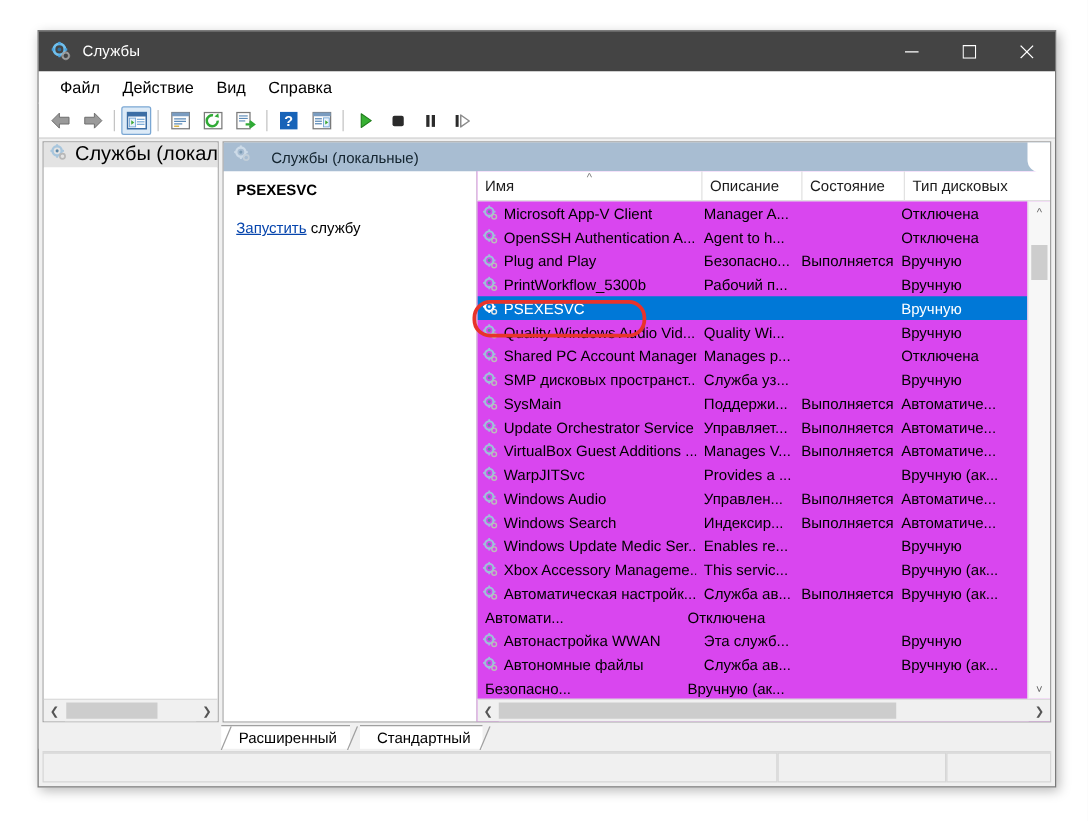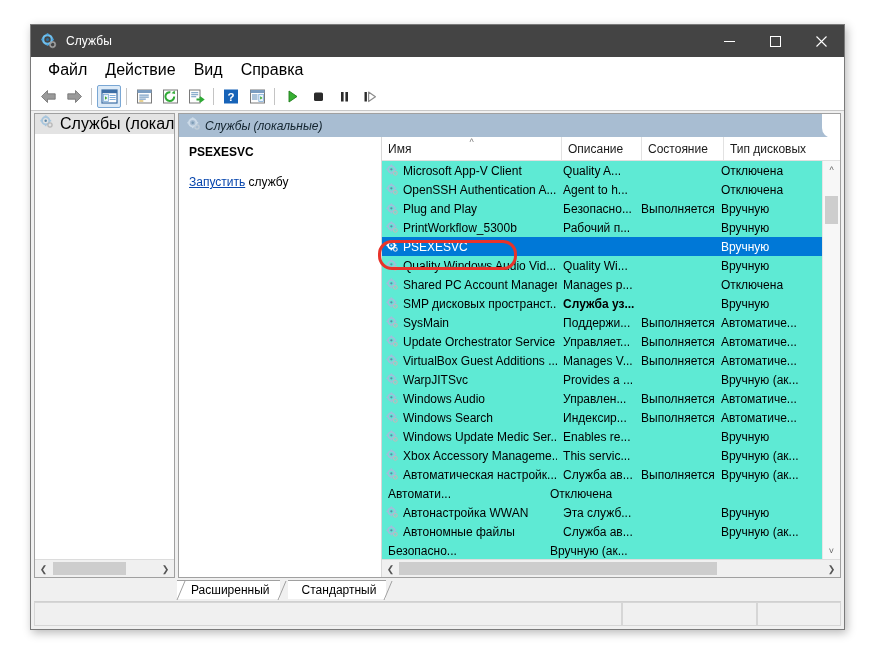--- a/index.html
+++ b/index.html
@@ -62,21 +62,21 @@
   .menubar {
     height: 25px;
     background: #ffffff;
     display: flex;
     align-items: center;
     padding-left: 8px;
     flex: 0 0 auto;
     border-bottom: 1px solid #ffffff;
   }
   .menu-item {
-    font-size: 16px;
+    font-size: 13px;
     color: #000000;
     padding: 3px 9px;
     white-space: nowrap;
   }
 
   
   .toolbar {
     height: 27px;
     background: #ffffff;
     display: flex;
@@ -177,21 +177,21 @@
   .rp-header {
     height: 23px;
     background: #a8bdd2;
     display: flex;
     align-items: center;
     padding-left: 8px;
     flex: 0 0 auto;
     position: relative;
   }
   .rp-header .lbl {
-    font-size: 12px; color: #12232e; margin-left: 4px; font-style: italic;
+    font-size: 12px; color: #12232e; margin-left: 16px;
   }
   .rp-header::after {
     content: "";
     position: absolute;
     right: 0; top: 0; bottom: -1px;
     width: 18px;
     background: #ffffff;
     border-bottom-left-radius: 10px;
   }
   .rp-split {
@@ -222,21 +222,21 @@
     text-decoration: underline;
   }
 
   
   .list-col {
     flex: 1 1 auto;
     display: flex;
     flex-direction: column;
     min-width: 0;
     border-left: 1px solid #d8d8d8;
-    background: #5eead4;
+    background: #d946ef;
   }
   .list-head {
     height: 23px;
     flex: 0 0 auto;
     display: flex;
     background: #ffffff;
     border-bottom: 1px solid #e0e0e0;
     position: relative;
   }
   .col-h {
@@ -608,21 +608,21 @@
                           <rect x="5.7" y="0.5" width="1.8" height="2" fill="#9fc0da"></rect>
                           <rect x="5.7" y="10.8" width="1.8" height="2" fill="#9fc0da"></rect>
                           <rect x="0.5" y="5.7" width="2" height="1.8" fill="#9fc0da"></rect>
                           <rect x="10.8" y="5.7" width="2" height="1.8" fill="#9fc0da"></rect>
                         </g>
                         <circle cx="11.5" cy="11.5" r="2.3" fill="none" stroke="#bcbcbc" stroke-width="1.4"></circle>
                       </svg>
                     </span>
                     <span class="txt">Microsoft App-V Client</span>
                   </div>
-                  <div class="cell" style="width: 80px;">Quality A...</div>
+                  <div class="cell" style="width: 80px;">Manager A...</div>
                   <div class="cell" style="width: 82px;"></div>
                   <div class="cell" style="width: 110px;">Отключена</div>
                 </div>
                 <div class="row">
                   <div class="cell name" style="width: 180px;">
                     <span style="display: flex;">
                       <svg width="13" height="13" viewBox="0 0 16 16">
                         <g>
                           <circle cx="6.6" cy="6.6" r="4.1" fill="none" stroke="#9fc0da" stroke-width="2.1"></circle>
                           <circle cx="6.6" cy="6.6" r="1.4" fill="#5d88a8"></circle>
@@ -755,21 +755,21 @@
                           <rect x="5.7" y="0.5" width="1.8" height="2" fill="#9fc0da"></rect>
                           <rect x="5.7" y="10.8" width="1.8" height="2" fill="#9fc0da"></rect>
                           <rect x="0.5" y="5.7" width="2" height="1.8" fill="#9fc0da"></rect>
                           <rect x="10.8" y="5.7" width="2" height="1.8" fill="#9fc0da"></rect>
                         </g>
                         <circle cx="11.5" cy="11.5" r="2.3" fill="none" stroke="#bcbcbc" stroke-width="1.4"></circle>
                       </svg>
                     </span>
                     <span class="txt">SMP дисковых пространст...</span>
                   </div>
-                  <div class="cell" style="width: 80px; font-weight: bold;">Служба уз...</div>
+                  <div class="cell" style="width: 80px;">Служба уз...</div>
                   <div class="cell" style="width: 82px;"></div>
                   <div class="cell" style="width: 110px;">Вручную</div>
                 </div>
                 <div class="row">
                   <div class="cell name" style="width: 180px;">
                     <span style="display: flex;">
                       <svg width="13" height="13" viewBox="0 0 16 16">
                         <g>
                           <circle cx="6.6" cy="6.6" r="4.1" fill="none" stroke="#9fc0da" stroke-width="2.1"></circle>
                           <circle cx="6.6" cy="6.6" r="1.4" fill="#5d88a8"></circle>

